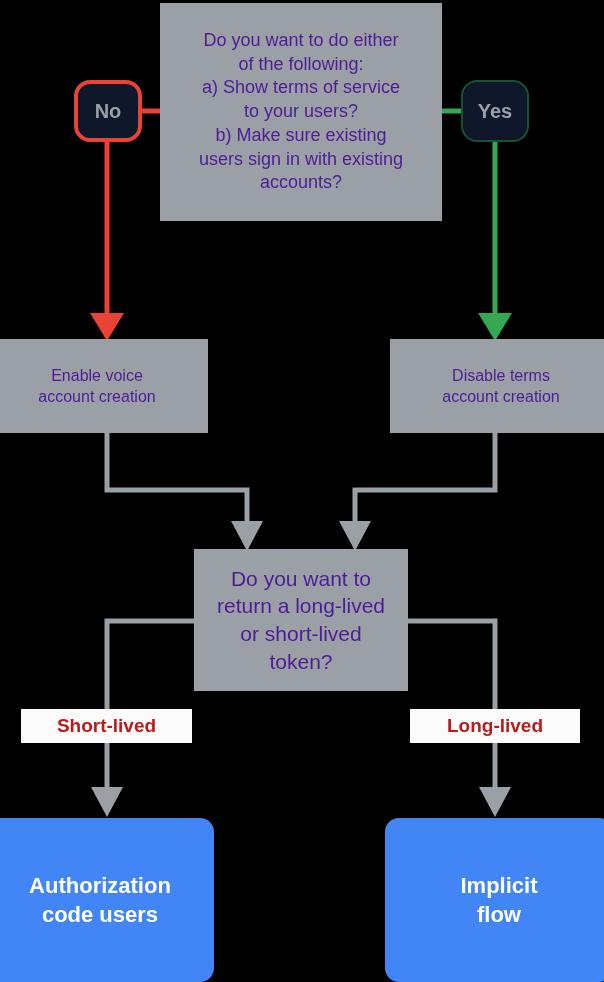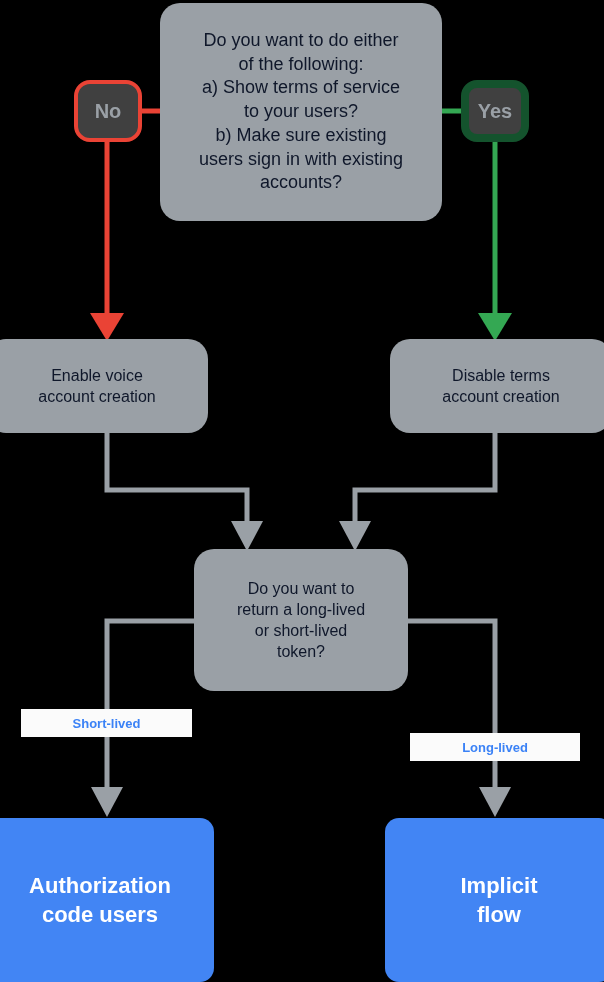--- a/index.html
+++ b/index.html
@@ -31,22 +31,22 @@
   .node {
     position: absolute;
     box-sizing: border-box;
     display: flex;
     align-items: center;
     justify-content: center;
     text-align: center;
   }
   .node-gray {
     background: #9aa0a6;
-    border-radius: 20px;
-    color: #0f172a;
+    border-radius: 0;
+    color: #4c1d95;
   }
   .node-blue {
     background: #4285f4;
     border-radius: 14px;
     color: #ffffff;
     font-weight: bold;
   }
   .node-text {
     display: block;
     white-space: pre-line;
@@ -64,35 +64,35 @@
 
   
   .badge {
     position: absolute;
     box-sizing: border-box;
     display: flex;
     align-items: center;
     justify-content: center;
     width: 68px;
     height: 62px;
-    background: #404040;
+    background: #0f172a;
     border-radius: 16px;
     font-size: 20px;
     font-weight: bold;
     color: #9aa0a6;
   }
   #badge-no {
     left: 74px;
     top: 80px;
     border: 4px solid #ea4335;
   }
   #badge-yes {
     left: 461px;
     top: 80px;
-    border: 8px solid #14532d;
+    border: 2px solid #14532d;
   }
 
   
   #box-enable {
     left: -14px;
     top: 339px;
     width: 222px;
     height: 94px;
     font-size: 16px;
   }
@@ -103,46 +103,45 @@
     height: 94px;
     font-size: 16px;
   }
 
   
   #decision-token {
     left: 194px;
     top: 549px;
     width: 214px;
     height: 142px;
-    font-size: 16px;
+    font-size: 21px;
   }
 
   
   .edge-label {
     position: absolute;
     box-sizing: border-box;
     display: flex;
     align-items: center;
     justify-content: center;
-    height: 28px;
+    height: 34px;
     background: #fbfbfb;
-    color: #3b82f6;
-    font-size: 13px;
+    color: #b91c1c;
+    font-size: 19px;
     font-weight: bold;
   }
   #label-short {
     left: 21px;
     top: 709px;
     width: 171px;
   }
   #label-long {
     left: 410px;
     top: 709px;
     width: 170px;
-    margin-top: 24px;
   }
 
   
   #box-auth {
     left: -14px;
     top: 818px;
     width: 228px;
     height: 164px;
     font-size: 22px;
   }

